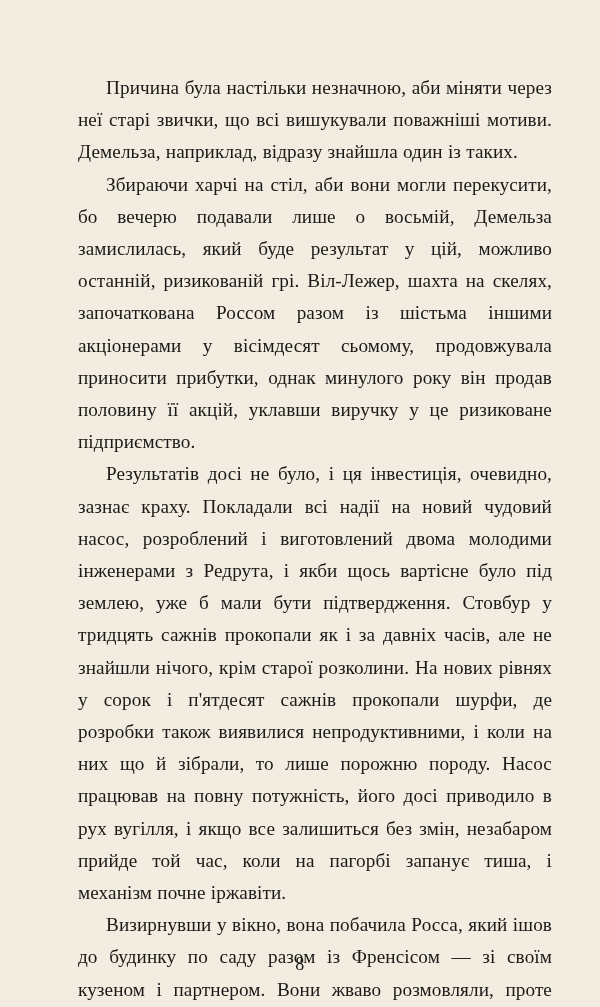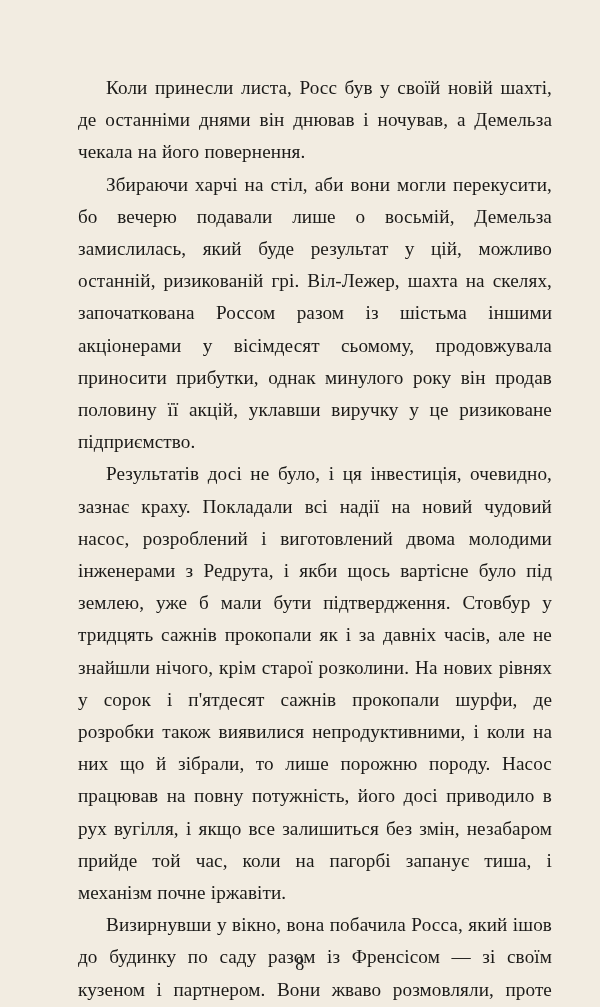--- a/index.html
+++ b/index.html
@@ -42,19 +42,19 @@
     text-align: center;
     font-size: 18px;
     letter-spacing: 0.5px;
   }
 </style>
 </head>
 <body>
 
 <div class="page">
   <div class="body-text">
-    <p>Коли принесли листа, Росс був у своїй новій шахті, де останніми днями він днював і ночував, а Демельза чекала на його повернення.</p>
+    <p>Причина була настільки незначною, аби міняти через неї старі звички, що всі вишукували поважніші мотиви. Демельза, наприклад, відразу знайшла один із таких.</p>
     <p>Збираючи харчі на стіл, аби вони могли перекусити, бо вечерю подавали лише о восьмій, Демельза замислилась, який буде результат у цій, можливо останній, ризикованій грі. Віл-Лежер, шахта на скелях, започаткована Россом разом із шістьма іншими акціонерами у вісімдесят сьомому, продовжувала приносити прибутки, однак минулого року він продав половину її акцій, уклавши виручку у це ризиковане підприємство.</p>
     <p>Результатів досі не було, і ця інвестиція, очевидно, зазнає краху. Покладали всі надії на новий чудовий насос, розроблений і виготовлений двома молодими інженерами з Редрута, і якби щось вартісне було під землею, уже б мали бути підтвердження. Стовбур у тридцять сажнів прокопали як і за давніх часів, але не знайшли нічого, крім старої розколини. На нових рівнях у сорок і п'ятдесят сажнів прокопали шурфи, де розробки також виявилися непродуктивними, і коли на них що й зібрали, то лише порожню породу. Насос працював на повну потужність, його досі приводило в рух вугілля, і якщо все залишиться без змін, незабаром прийде той час, коли на пагорбі запанує тиша, і механізм почне іржавіти.</p>
     <p>Визирнувши у вікно, вона побачила Росса, який ішов до будинку по саду разом із Френсісом — зі своїм кузеном і партнером. Вони жваво розмовляли, проте Демельза зрозуміла, що про несподівану зна-</p>
   </div>
   <div class="page-number">8</div>
 </div>
 
 </body></html>

